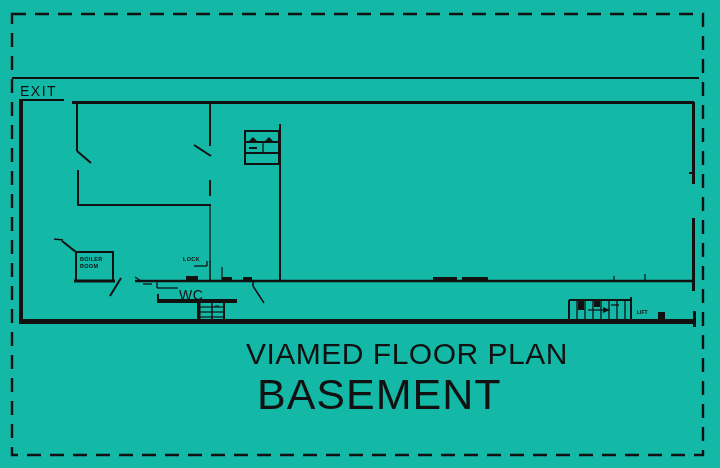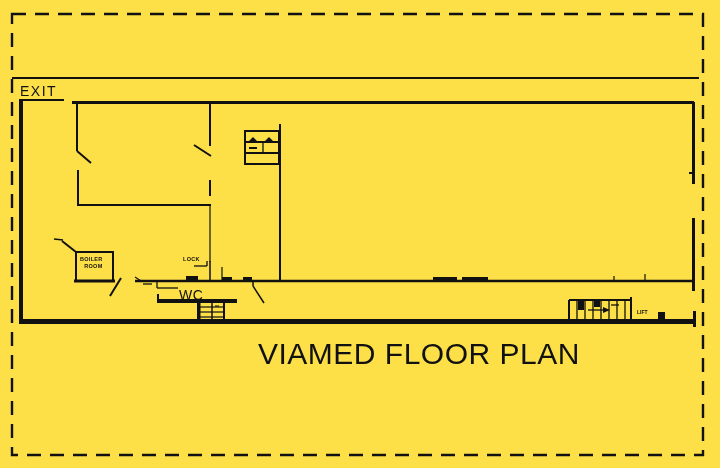--- a/index.html
+++ b/index.html
@@ -1,29 +1,28 @@
 <!DOCTYPE html>
 <html><head>
 <meta charset="utf-8">
 <style>
   html,body{margin:0;padding:0;background:#e8e8e8;}
   .canvas{
-    position:relative;width:720px;height:468px;background:#fde047;
+    position:relative;width:720px;height:468px;background:#14b8a6;
     font-family:"Liberation Sans","DejaVu Sans",sans-serif;color:#111;
     overflow:hidden;
-    text-align:right;
   }
   .canvas svg{position:absolute;left:0;top:0;color:#111;}
   .lbl{position:absolute;white-space:nowrap;line-height:1;color:#111;}
   .lbl-exit{left:20px;top:84px;font-size:14px;letter-spacing:1.5px;font-weight:500;}
   .lbl-boiler{left:80px;top:256px;font-size:5.5px;font-weight:bold;line-height:7px;letter-spacing:.3px;}
   .lbl-lock{left:183px;top:257px;font-size:5.5px;font-weight:bold;letter-spacing:.3px;}
   .lbl-wc{left:179px;top:288px;font-size:14px;letter-spacing:.5px;}
   .lbl-lift{left:637px;top:310px;font-size:5px;font-weight:bold;}
-  .title-sub{left:258px;top:339px;font-size:30px;letter-spacing:.5px;}
+  .title-sub{left:246px;top:339px;font-size:30px;letter-spacing:.5px;}
   .title-main{left:257px;top:373px;font-size:43px;letter-spacing:1px;font-weight:500;}
 </style>
 </head>
 <body>
 
 <div class="canvas">
 
   <svg width="720" height="468" viewBox="0 0 720 468">
     <g fill="none" stroke="#111111">
 
@@ -133,14 +132,15 @@
   <div class="lbl lbl-boiler">
     <div>BOILER</div>
     <div>ROOM</div>
   </div>
 
   <div class="lbl lbl-lock">LOCK</div>
   <div class="lbl lbl-wc">WC</div>
   <div class="lbl lbl-lift">LIFT</div>
 
   <div class="lbl title-sub">VIAMED FLOOR PLAN</div>
+  <div class="lbl title-main">BASEMENT</div>
 
 </div>
 
 </body></html>

